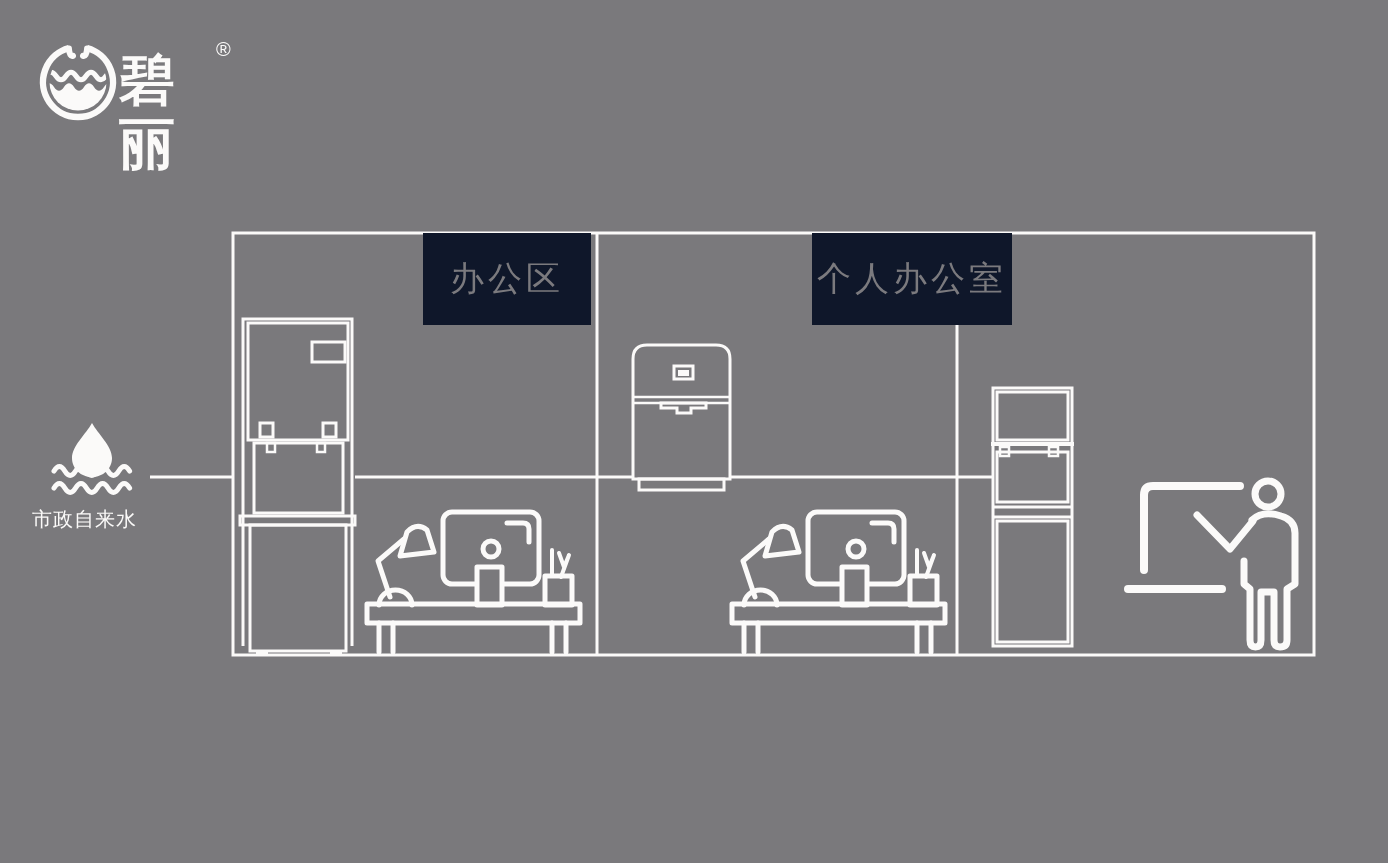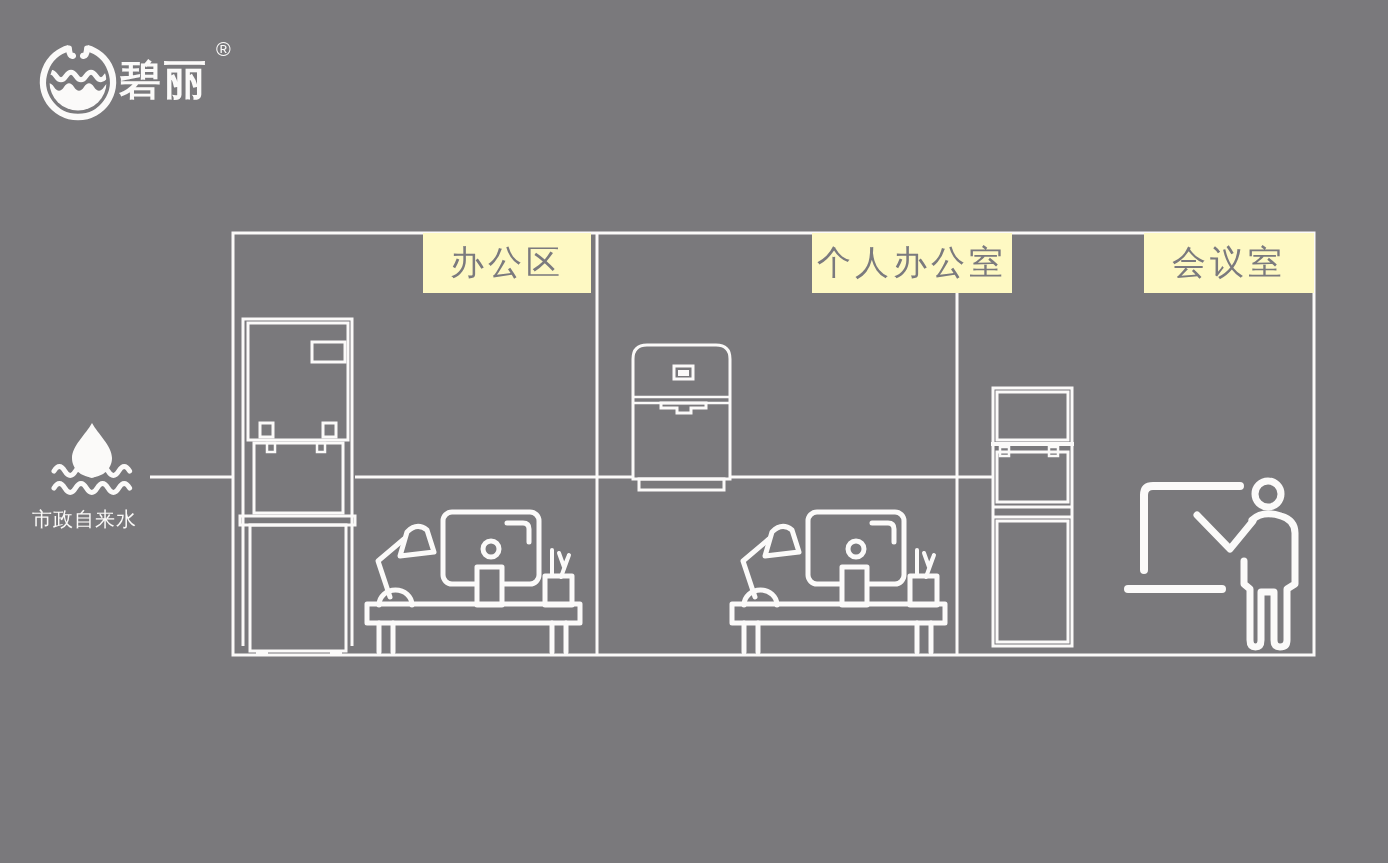--- a/index.html
+++ b/index.html
@@ -1,22 +1,22 @@
 <!DOCTYPE html>
 <html><head>
 <meta charset="utf-8">
 <style>
   html,body{margin:0;padding:0;background:#7a797c;}
   .stage{position:relative;width:1388px;height:863px;background:#7a797c;overflow:hidden;
          font-family:"Liberation Sans", sans-serif;}
   .stage svg{position:absolute;left:0;top:0;}
   .logo-text{position:absolute;left:119px;top:48px;width:110px;height:64px;
-             color:#fbfaf9;font-size:42px;font-weight:800;letter-spacing:3px;line-height:64px;}
+             color:#fbfaf9;font-size:56px;font-weight:800;letter-spacing:3px;line-height:64px;}
   .reg-mark{position:absolute;left:216px;top:38px;color:#fbfaf9;font-size:20px;font-weight:400;}
-  .room-label{position:absolute;top:233px;height:60px;background:#fef9c3;color:#7b7a7e;
+  .room-label{position:absolute;top:233px;height:92px;background:#0f172a;color:#7b7a7e;
               display:flex;align-items:center;justify-content:center;font-size:34px;
               letter-spacing:4px;}
   .room-label.r1{left:423px;width:168px;}
   .room-label.r2{left:776px;width:200px;margin-left:36px;}
   .room-label.r3{left:1144px;width:170px;}
   .water-label{position:absolute;left:32px;top:506px;width:130px;text-align:left;
                color:#fbfaf9;font-size:20px;letter-spacing:1px;}
 </style>
 </head>
 <body>
@@ -120,16 +120,15 @@
                L1274,592 L1274,640 Q1274,647 1280,647 Q1287,647 1287,640 L1287,589 L1295,584 L1295,533
                Q1295,520 1281,516 Q1263,510 1252,520"></path>
     </g>
   </svg>
 
   <div class="logo-text">碧丽</div>
   <div class="reg-mark">®</div>
 
   <div class="room-label r1">办公区</div>
   <div class="room-label r2">个人办公室</div>
-  <div class="room-label r3">会议室</div>
 
   <div class="water-label">市政自来水</div>
 </div>
 
 </body></html>

